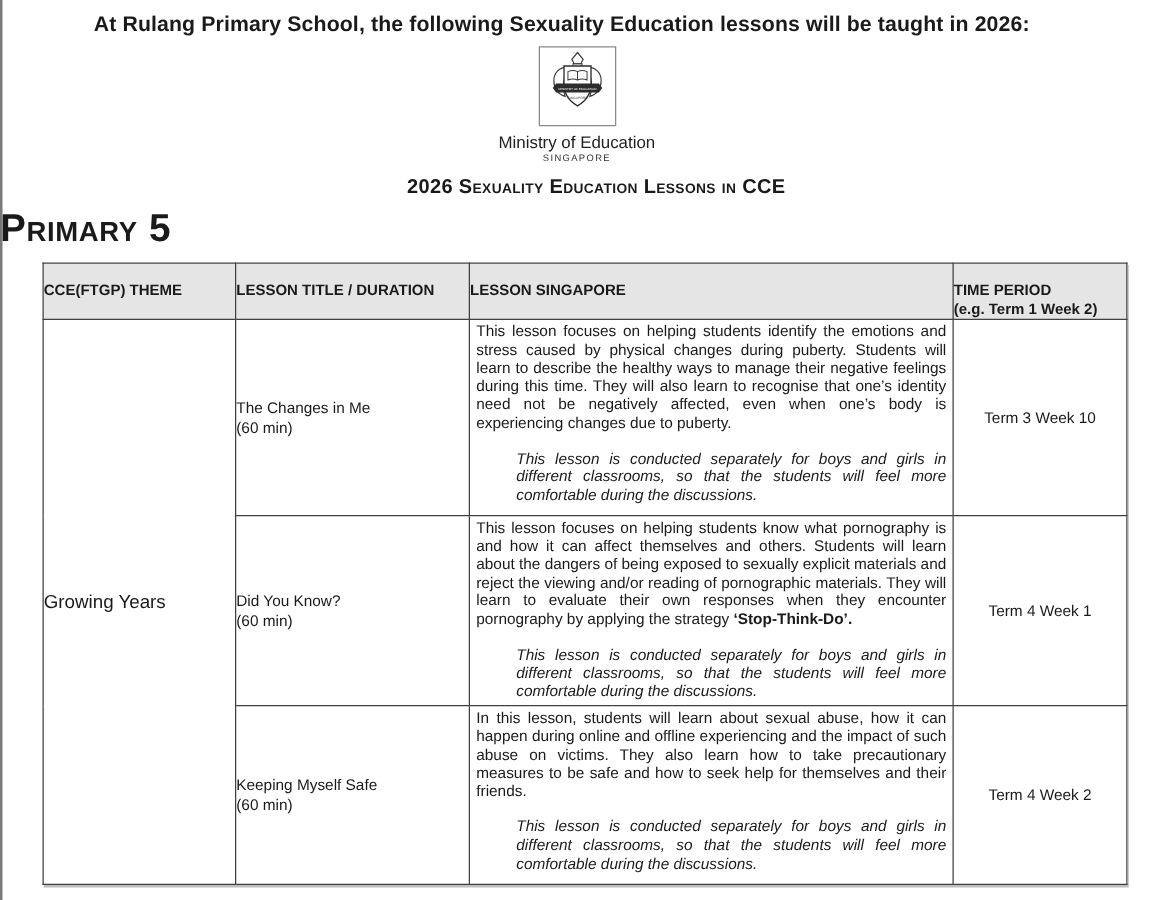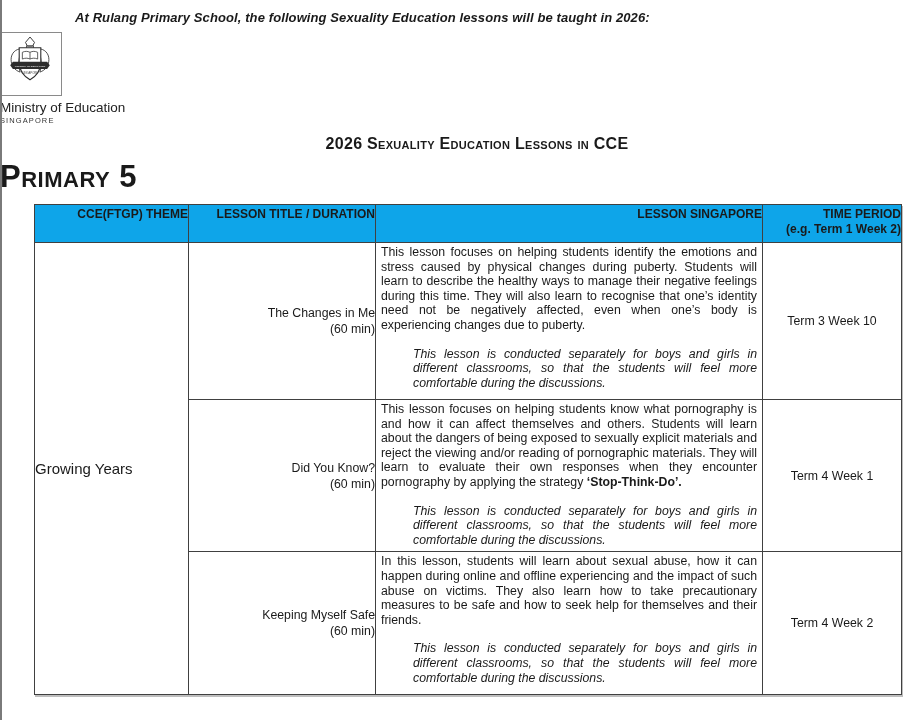--- a/index.html
+++ b/index.html
@@ -11,26 +11,25 @@
     overflow: hidden;
     position: relative;
   }
   .page-edge {
     position: absolute; left: 0; top: 0;
     width: 2px; height: 720px;
     background: #7a7a7a;
   }
   .intro {
     margin: 10px 12px 0 75px;
-    font-size: 13px;
+    font-size: 17px;
     font-weight: bold;
     letter-spacing: 0.1px;
-    font-style: italic;
   }
-  .logo-block { text-align: left; margin-top: 7px; line-height: 1; }
+  .logo-block { text-align: center; margin-top: 7px; line-height: 1; }
   .crest-box {
     display: inline-block;
     width: 62px; height: 64px;
     border: 1px solid #8a8a8a;
     background: #fff;
     padding: 2px 2px;
   }
   .ministry { font-size: 13.5px; color: #222; margin-top: 5px; }
   .ministry-sub { font-size: 7.5px; letter-spacing: 1.1px; color: #333; margin-top: 2px; }
   .doc-title {
@@ -51,31 +50,31 @@
   }
   table.lessons {
     border-collapse: collapse;
     table-layout: fixed;
     margin: 9px 0 0 34px;
     width: 867px;
     box-shadow: 1px 2px 0 rgba(110,110,110,0.45);
   }
   .lessons th, .lessons td { border: 1px solid #404040; }
   .lessons th {
-    background: #0ea5e9;
+    background: #e5e5e5;
     font-size: 12px;
     font-weight: bold;
     vertical-align: top;
-    padding-top: 2px;
+    padding-top: 14px;
     height: 38px;
     line-height: 15px;
-    text-align: right;
+    text-align: left;
   }
   td.theme { text-align: left; font-size: 15px; vertical-align: middle; }
-  td.title { text-align: right; font-size: 12.3px; line-height: 16px; vertical-align: middle; }
+  td.title { text-align: left; font-size: 12.3px; line-height: 16px; vertical-align: middle; }
   td.overview {
     vertical-align: top;
     padding: 2px 5px 4px 5px;
     font-size: 12.3px;
     line-height: 14.6px;
   }
   td.overview p { text-align: justify; }
   td.overview .note { font-style: italic; margin-top: 14px; margin-left: 32px; }
   td.overview b { font-weight: bold; }
   td.time { text-align: center; font-size: 12.3px; vertical-align: middle; }

